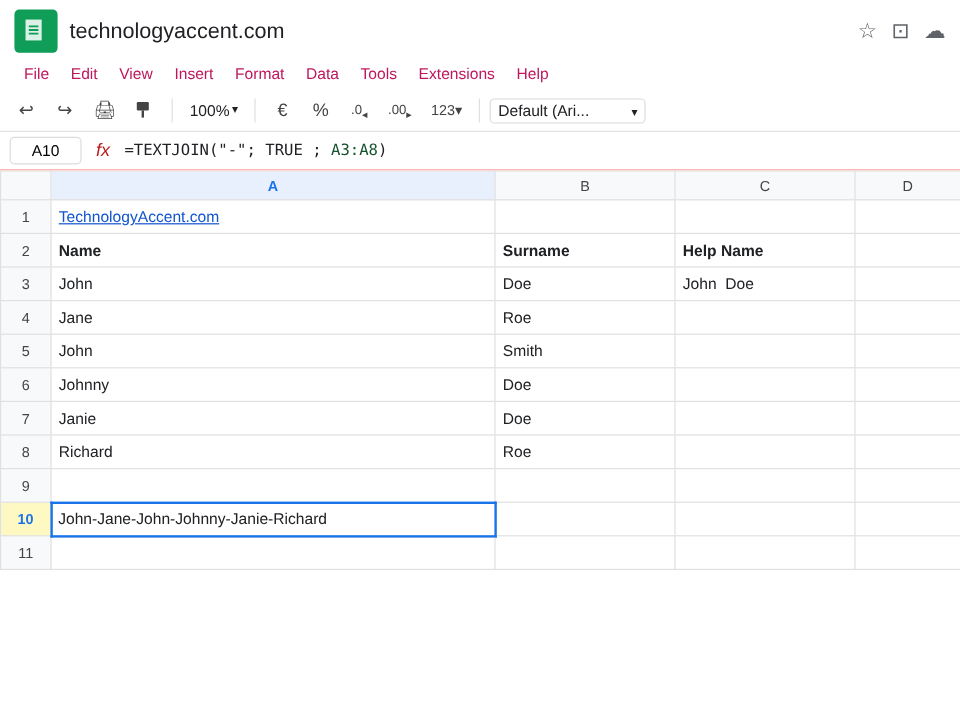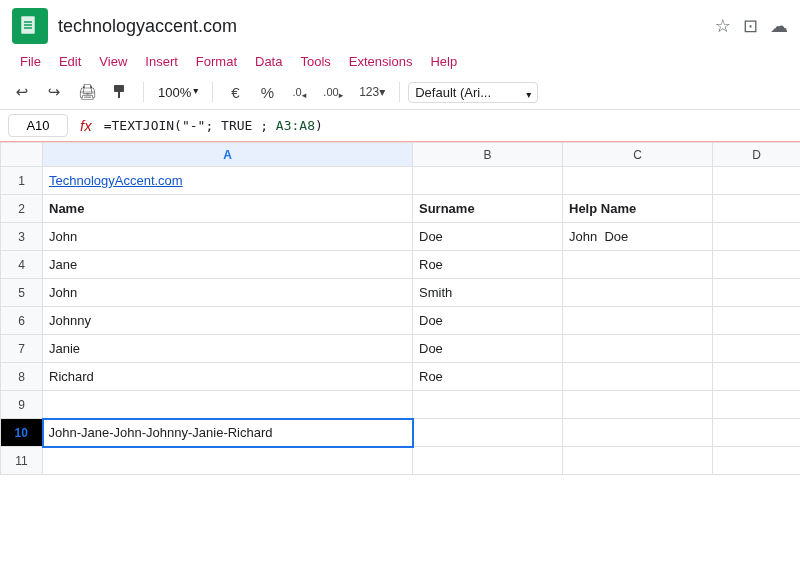--- a/index.html
+++ b/index.html
@@ -149,21 +149,21 @@
     .row-header {
       background: #f8f9fa;
       border: 1px solid #e0e0e0;
       text-align: center;
       font-size: 12px;
       color: #444;
       width: 42px;
       font-weight: 400;
     }
     .row-header.active-row {
-      background: #000000;
+      background: #fef9c3;
       color: #1a73e8;
       font-weight: 600;
     }
 
     
     td.cell {
       border: 1px solid #e0e0e0;
       padding: 2px 6px;
       height: 28px;
       vertical-align: middle;

